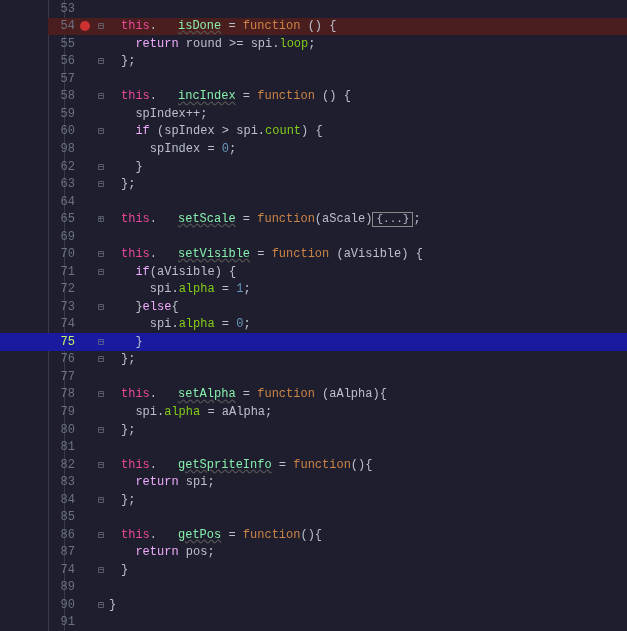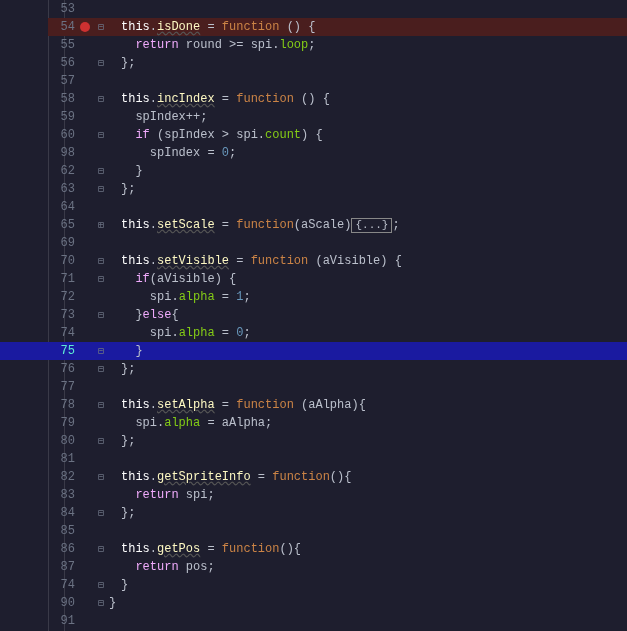--- a/index.html
+++ b/index.html
@@ -63,23 +63,23 @@
     z-index: 2;
     cursor: pointer;
   }
   .code {
     flex: 1;
     position: relative;
     z-index: 2;
     padding-left: 12px;
   }
   .tok-kw      { color: #f0abfc; }
-  .tok-this    { color: #ffffff; }
+  .tok-this    { color: #ec4899; }
   .tok-prop    { color: #84cc16; }
-  .tok-propwav { color: #fef9c3; text-decoration-line: underline; text-decoration-style: wavy; text-decoration-color: #555; }
+  .tok-propwav { color: #86efac; text-decoration-line: underline; text-decoration-style: wavy; text-decoration-color: #555; margin-left: 21px; }
   .tok-op      { color: #bbc0cc; }
   .tok-punc    { color: #bbc0cc; }
   .tok-ident   { color: #bbc0cc; }
   .tok-num     { color: #6897bb; }
   .tok-fun     { color: #cc8446; }
   .tok-param   { color: #bbc0cc; }
   .fold-box {
     display: inline-block;
     border: 1px solid #888;
     padding: 0 3px;
@@ -99,21 +99,21 @@
   .hl-cur {
     position: absolute;
     left: 0;
     right: 0;
     top: 0;
     bottom: 0;
     background: #1a1aa0;
     z-index: 1;
   }
   .hl-cur ~ .gutter-num,
-  .line.current .gutter-num { color: #5eead4; }
+  .line.current .gutter-num { color: #bef264; }
   .vline {
     position: absolute;
     top: 0;
     bottom: 0;
     width: 1px;
     background: #3a3a48;
     pointer-events: none;
   }
   .v1 { left: 48px; }
   .v2 { left: 64px; }
@@ -150,15 +150,16 @@
     <div class="line"><div class="gutter-num">79</div><div class="gutter-bp"></div><div class="fold-col"></div><div class="code"><span class="tok-punc">  </span><span class="tok-ident">spi</span><span class="tok-punc">.</span><span class="tok-prop">alpha</span><span class="tok-op"> = </span><span class="tok-ident">aAlpha</span><span class="tok-punc">;</span></div></div>
     <div class="line"><div class="gutter-num">80</div><div class="gutter-bp"></div><div class="fold-col">⊟</div><div class="code"><span class="tok-punc">};</span></div></div>
     <div class="line"><div class="gutter-num">81</div><div class="gutter-bp"></div><div class="fold-col"></div><div class="code"></div></div>
     <div class="line"><div class="gutter-num">82</div><div class="gutter-bp"></div><div class="fold-col">⊟</div><div class="code"><span class="tok-this">this</span><span class="tok-punc">.</span><span class="tok-propwav">getSpriteInfo</span><span class="tok-op"> = </span><span class="tok-fun">function</span><span class="tok-punc">(){</span></div></div>
     <div class="line"><div class="gutter-num">83</div><div class="gutter-bp"></div><div class="fold-col"></div><div class="code"><span class="tok-punc">  </span><span class="tok-kw">return</span><span class="tok-ident"> spi</span><span class="tok-punc">;</span></div></div>
     <div class="line"><div class="gutter-num">84</div><div class="gutter-bp"></div><div class="fold-col">⊟</div><div class="code"><span class="tok-punc">};</span></div></div>
     <div class="line"><div class="gutter-num">85</div><div class="gutter-bp"></div><div class="fold-col"></div><div class="code"></div></div>
     <div class="line"><div class="gutter-num">86</div><div class="gutter-bp"></div><div class="fold-col">⊟</div><div class="code"><span class="tok-this">this</span><span class="tok-punc">.</span><span class="tok-propwav">getPos</span><span class="tok-op"> = </span><span class="tok-fun">function</span><span class="tok-punc">(){</span></div></div>
     <div class="line"><div class="gutter-num">87</div><div class="gutter-bp"></div><div class="fold-col"></div><div class="code"><span class="tok-punc">  </span><span class="tok-kw">return</span><span class="tok-ident"> pos</span><span class="tok-punc">;</span></div></div>
     <div class="line"><div class="gutter-num">74</div><div class="gutter-bp"></div><div class="fold-col">⊟</div><div class="code"><span class="tok-punc">}</span></div></div>
+    <div class="line"><div class="gutter-num">89</div><div class="gutter-bp"></div><div class="fold-col"></div><div class="code"></div></div>
     <div class="line"><div class="gutter-num">90</div><div class="gutter-bp"></div><div class="fold-col">⊟</div><div class="code" style="padding-left: 0px;"><span class="tok-punc">}</span></div></div>
     <div class="line"><div class="gutter-num">91</div><div class="gutter-bp"></div><div class="fold-col"></div><div class="code"></div></div>
   </div>
 
 </body></html>

